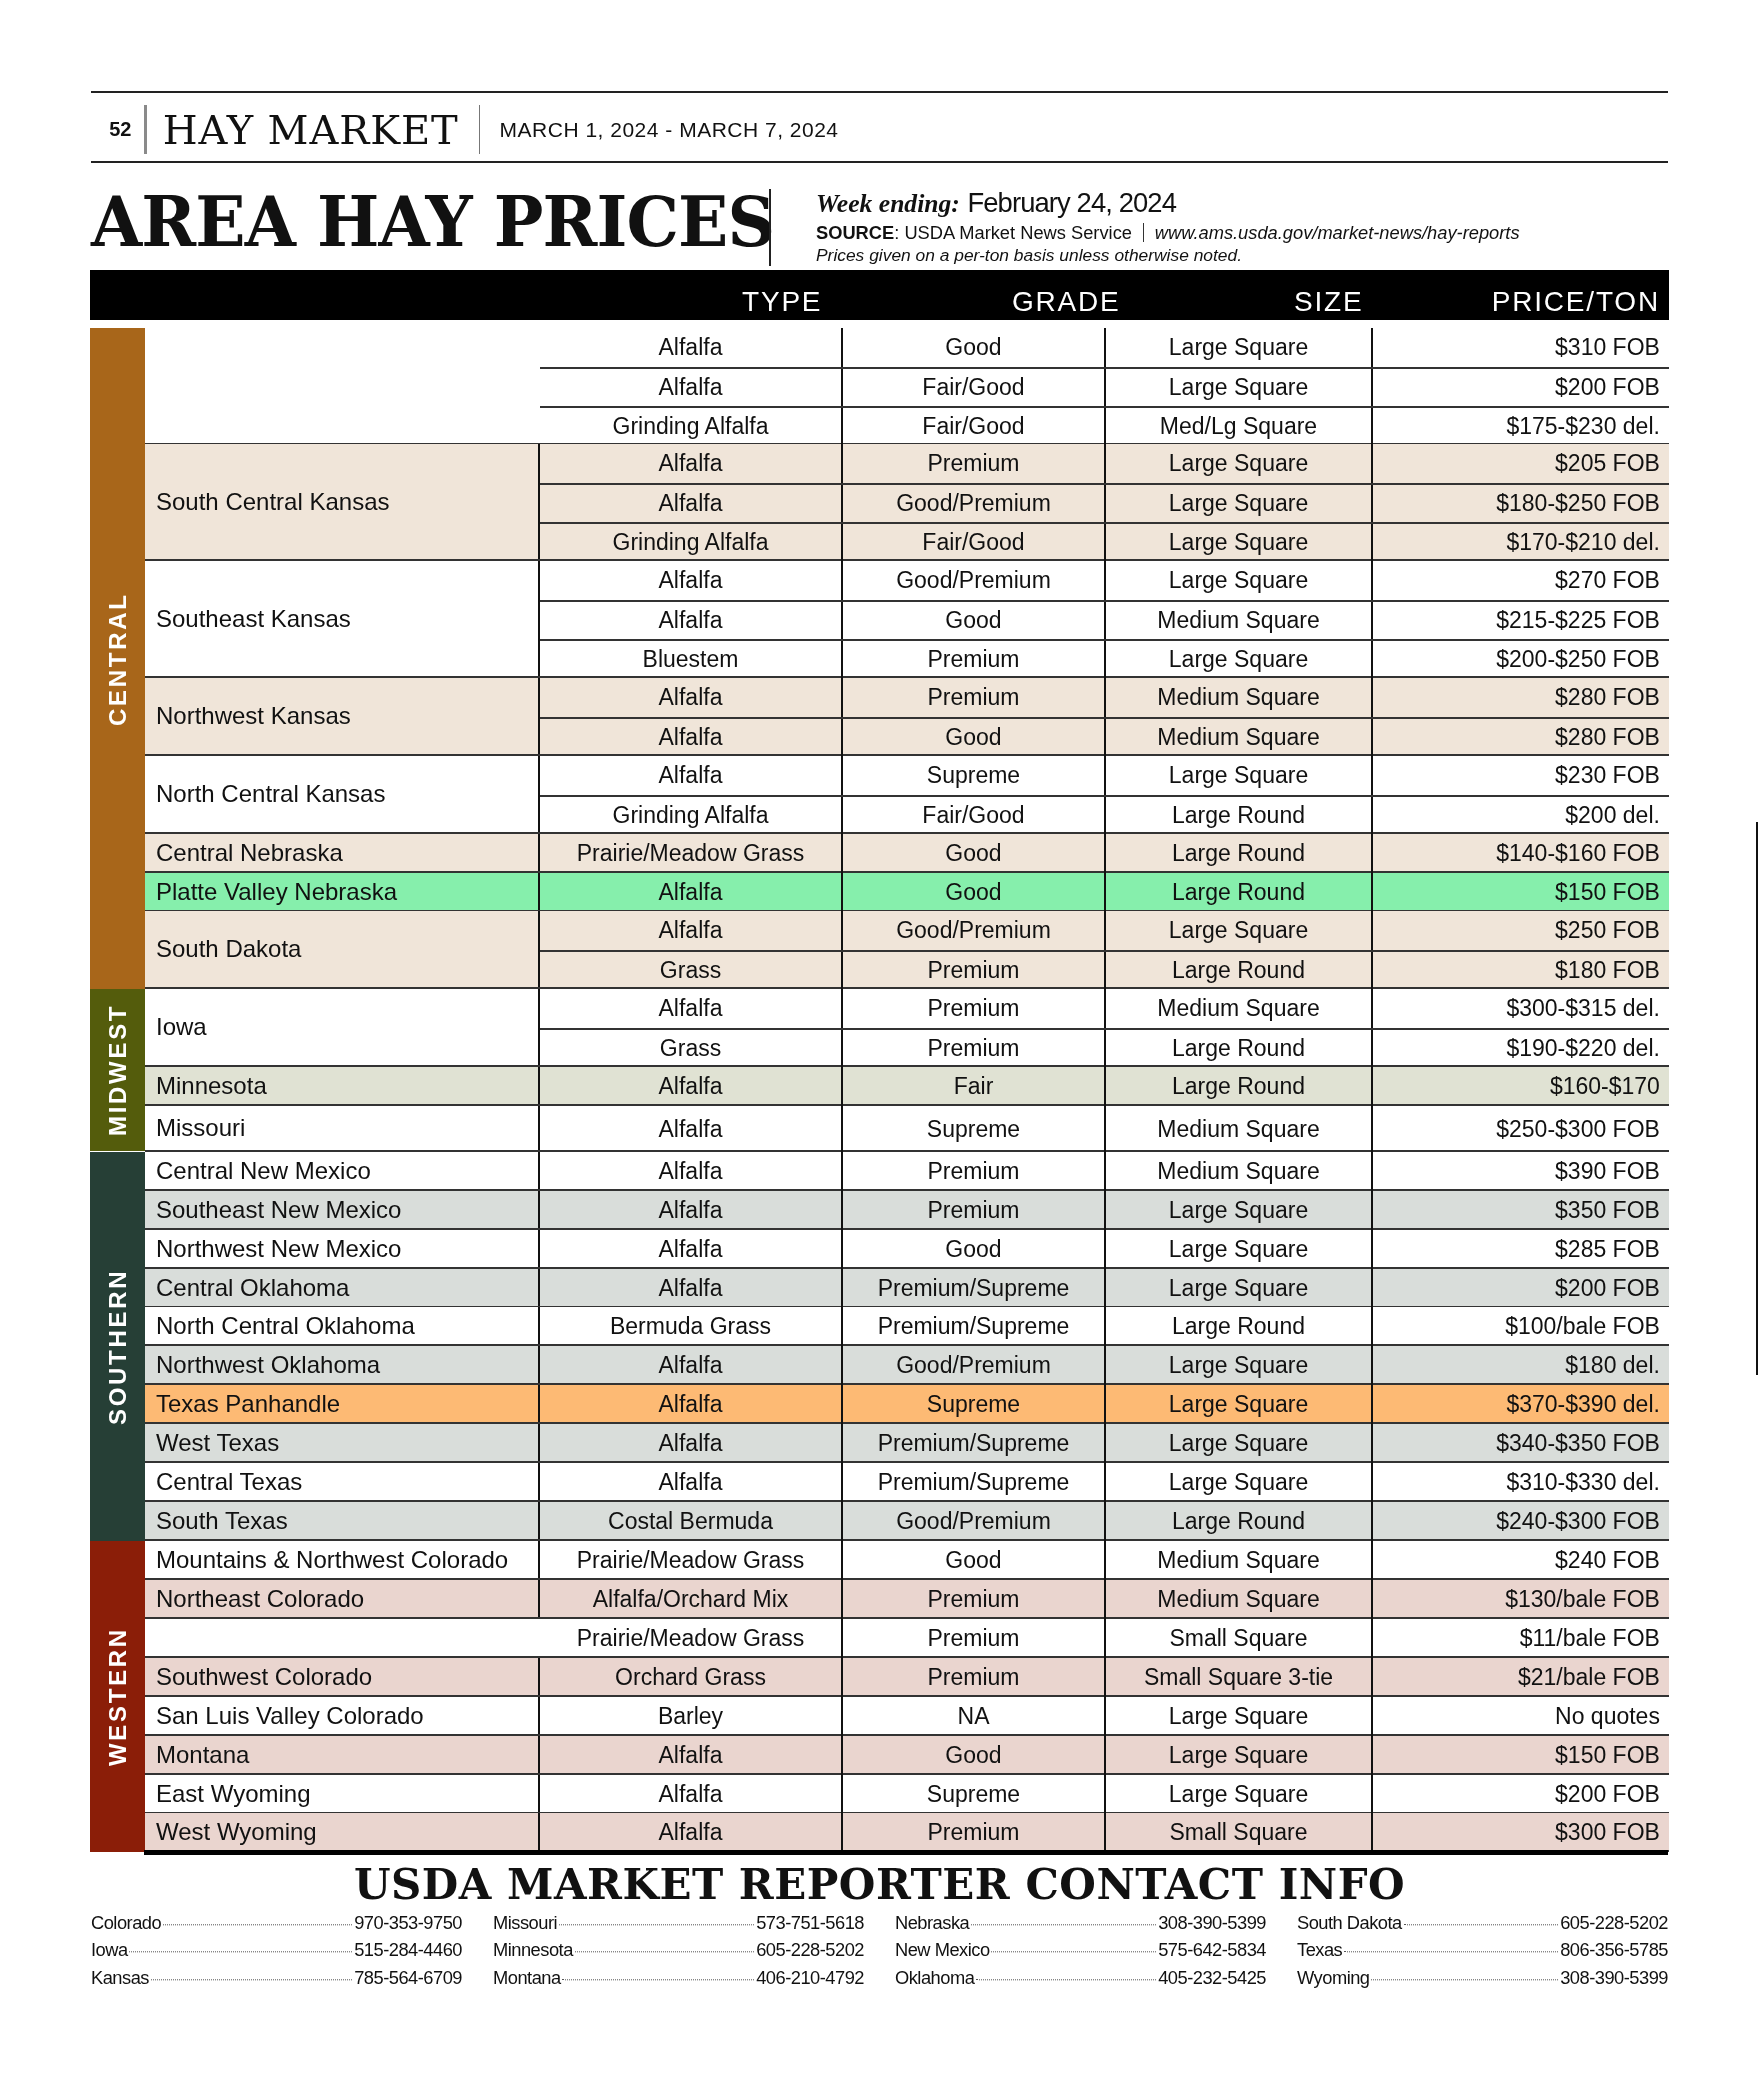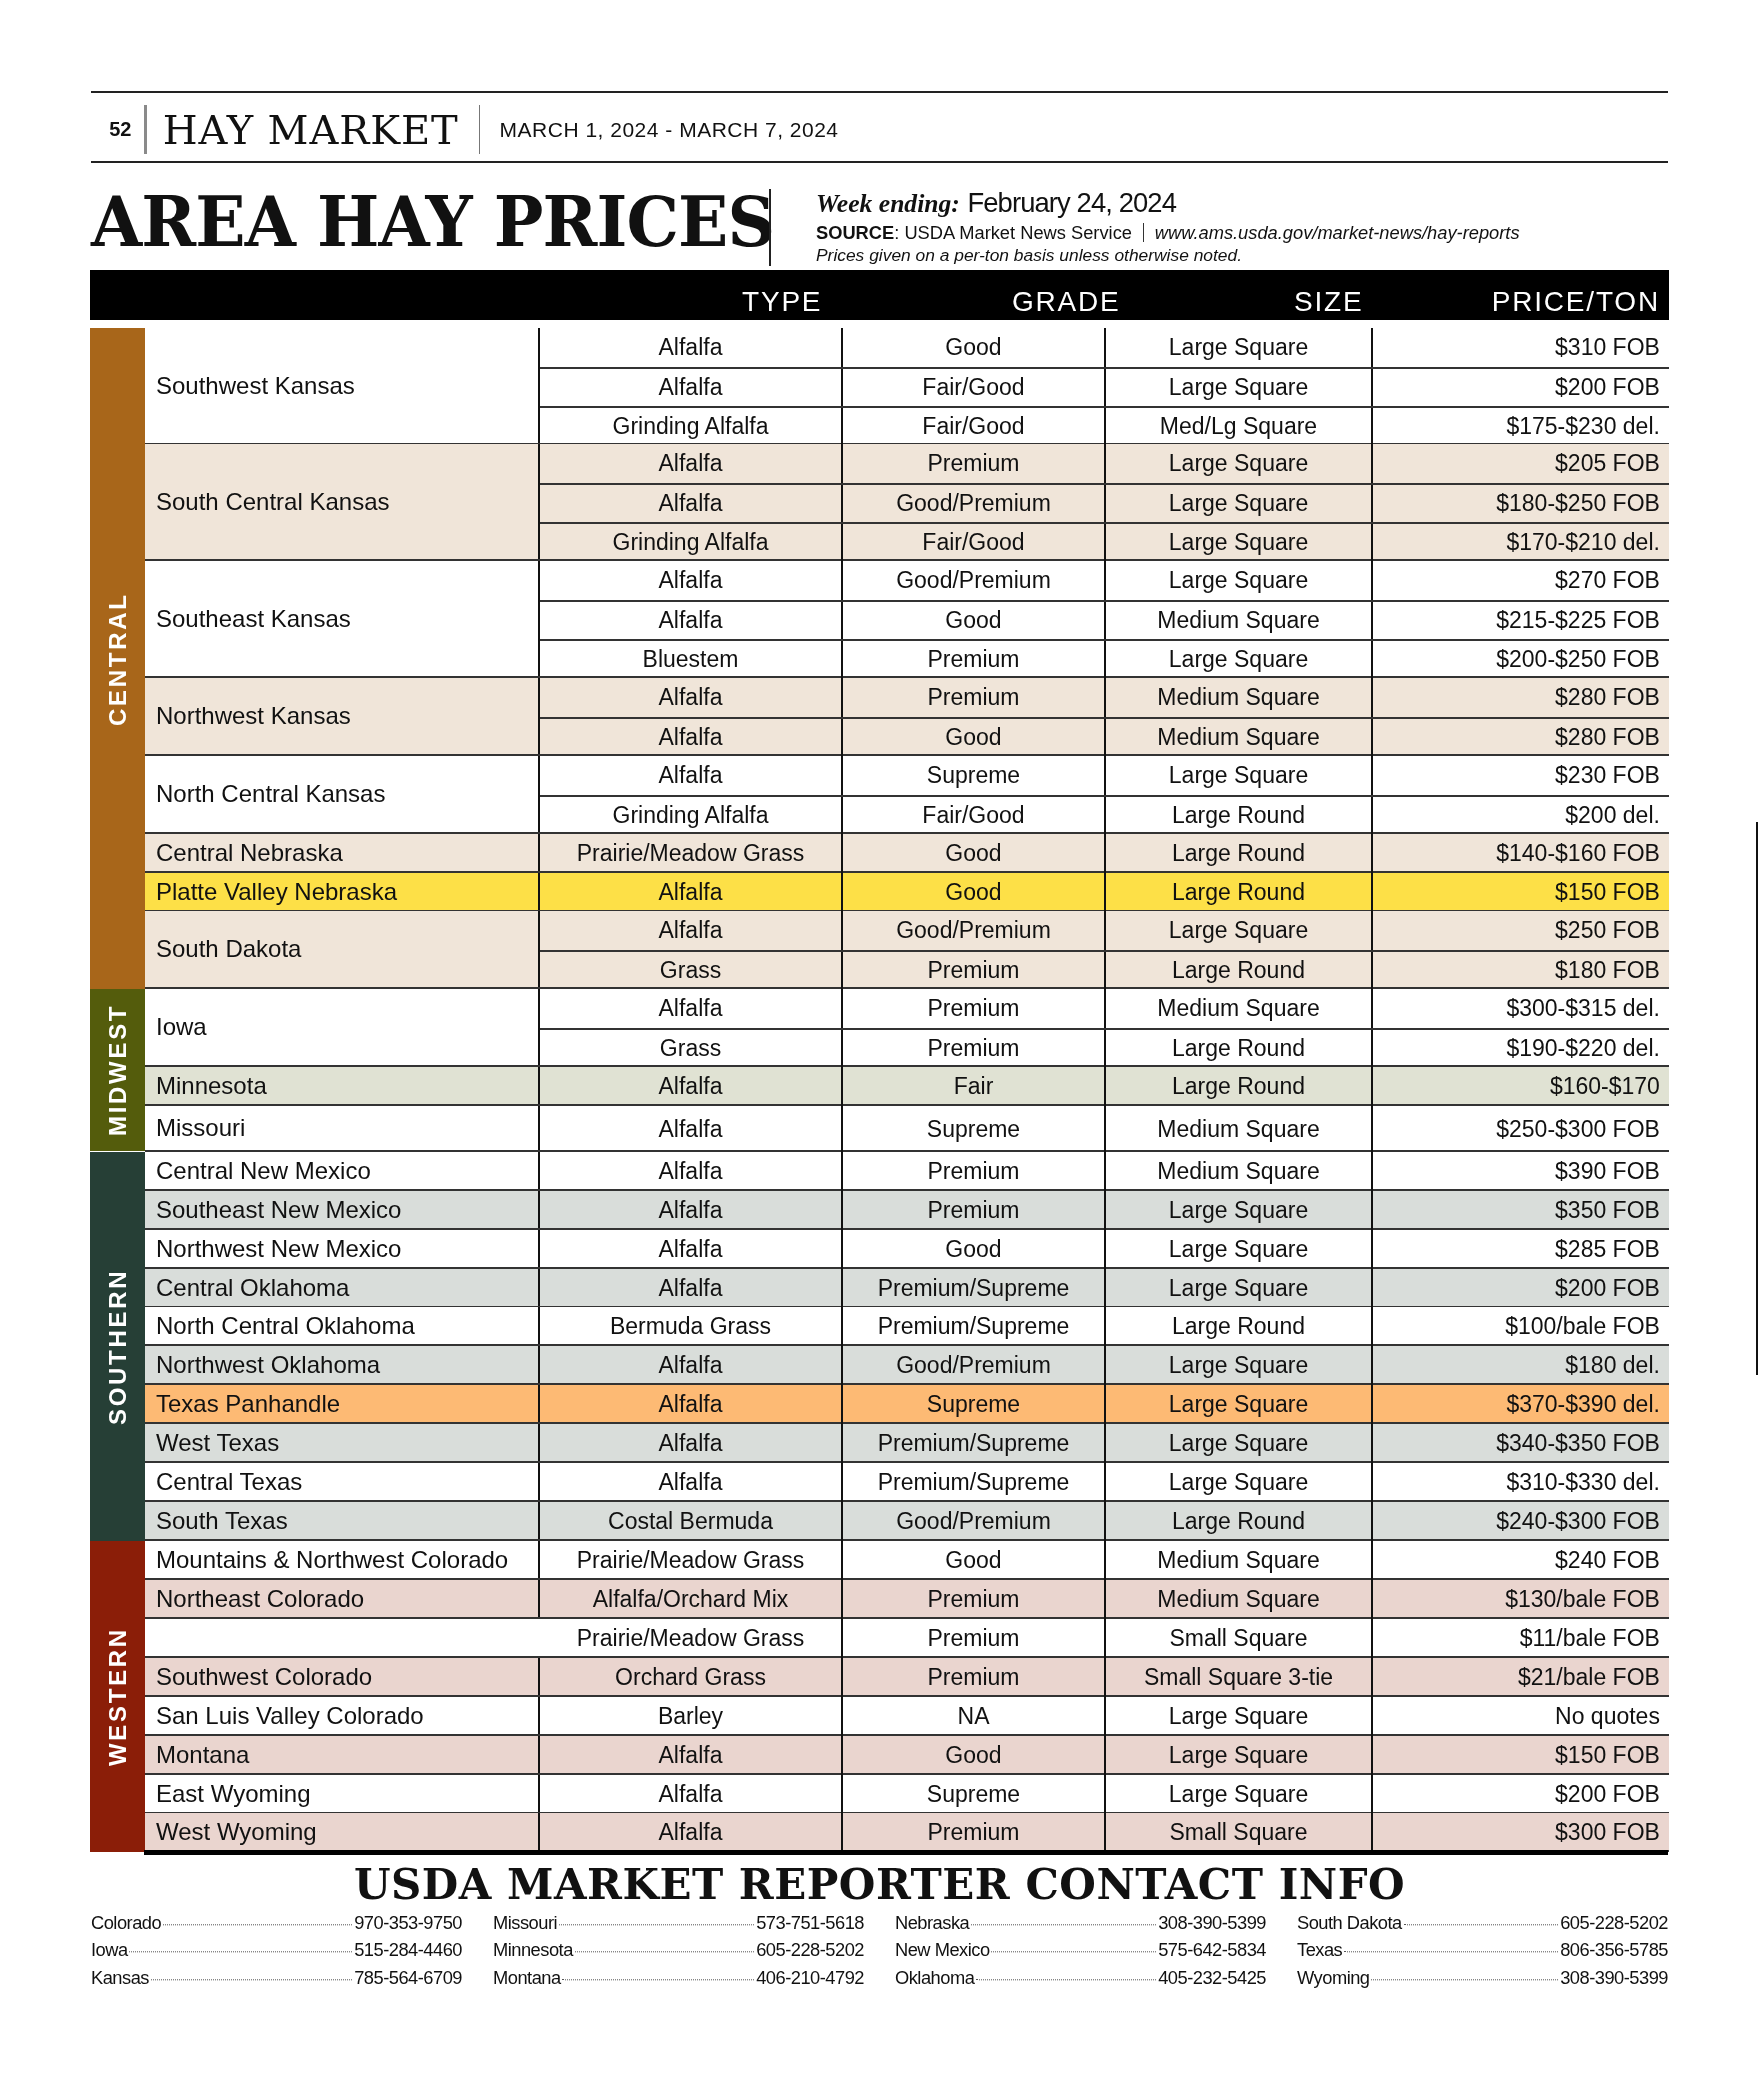--- a/index.html
+++ b/index.html
@@ -76,21 +76,20 @@
 
 <div class="table" id="price-table">
   <div class="thead">
     <span style="left:652px;">TYPE</span>
     <span style="left:922px;">GRADE</span>
     <span style="left:1204px;">SIZE</span>
     <span style="right:9.1px;">PRICE/TON</span>
   </div>
   <div id="table-body">
       <div class="group" style="top: 58px; height: 117px; background: rgb(255, 255, 255);">
-        <div class="region">Southwest Kansas</div>
         <div class="row" style="top: 0px; height: 39px;">
           <div class="cell type">Alfalfa</div>
           <div class="cell grade">Good</div>
           <div class="cell size">Large Square</div>
           <div class="cell price">$310 FOB</div>
         </div>
         <div class="row" style="top: 39px; height: 39px;">
           <div class="cell type">Alfalfa</div>
           <div class="cell grade">Fair/Good</div>
           <div class="cell size">Large Square</div>
@@ -177,21 +176,21 @@
       </div>
       <div class="group" style="top: 564px; height: 39px; background: rgb(240, 229, 217);">
         <div class="region">Central Nebraska</div>
         <div class="row" style="top: 0px; height: 39px;">
           <div class="cell type">Prairie/Meadow Grass</div>
           <div class="cell grade">Good</div>
           <div class="cell size">Large Round</div>
           <div class="cell price">$140-$160 FOB</div>
         </div>
       </div>
-      <div class="group" style="top: 603px; height: 39px; background: #fde047;">
+      <div class="group" style="top: 603px; height: 39px; background: #86efac;">
         <div class="region">Platte Valley Nebraska</div>
         <div class="row" style="top: 0px; height: 39px;">
           <div class="cell type">Alfalfa</div>
           <div class="cell grade">Good</div>
           <div class="cell size">Large Round</div>
           <div class="cell price">$150 FOB</div>
         </div>
       </div>
       <div class="group" style="top: 641px; height: 78px; background: rgb(240, 229, 217);">
         <div class="region">South Dakota</div>

